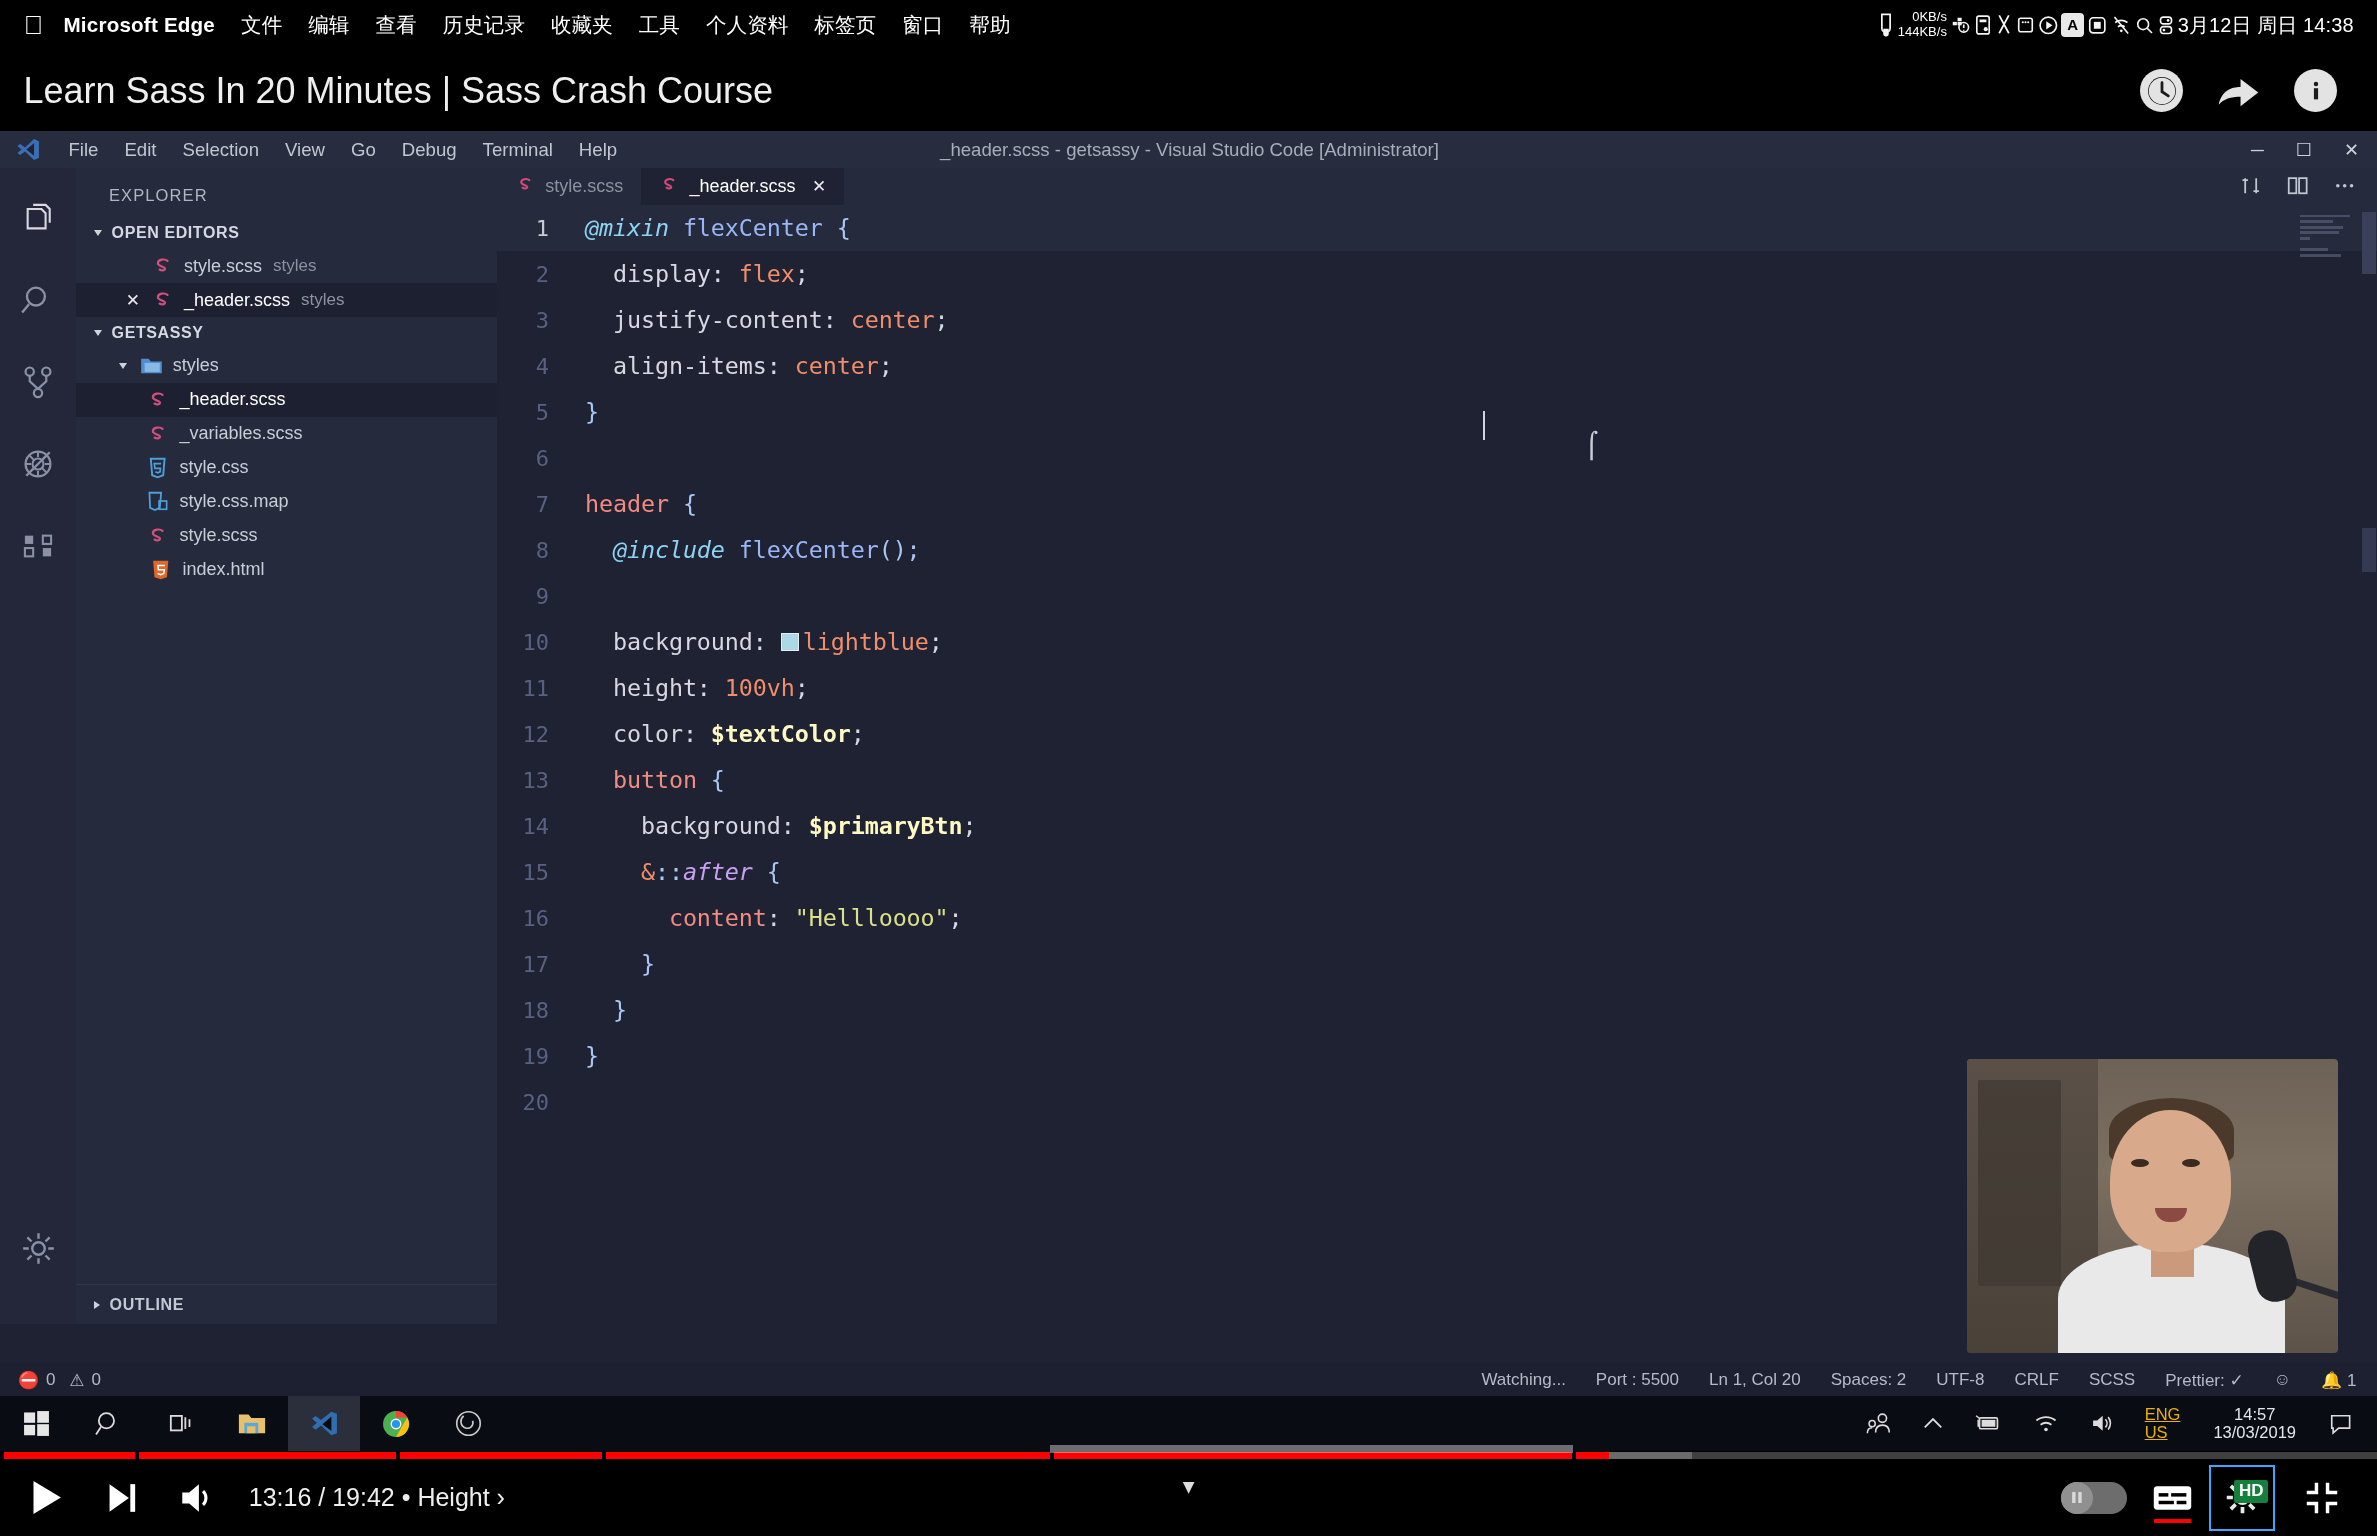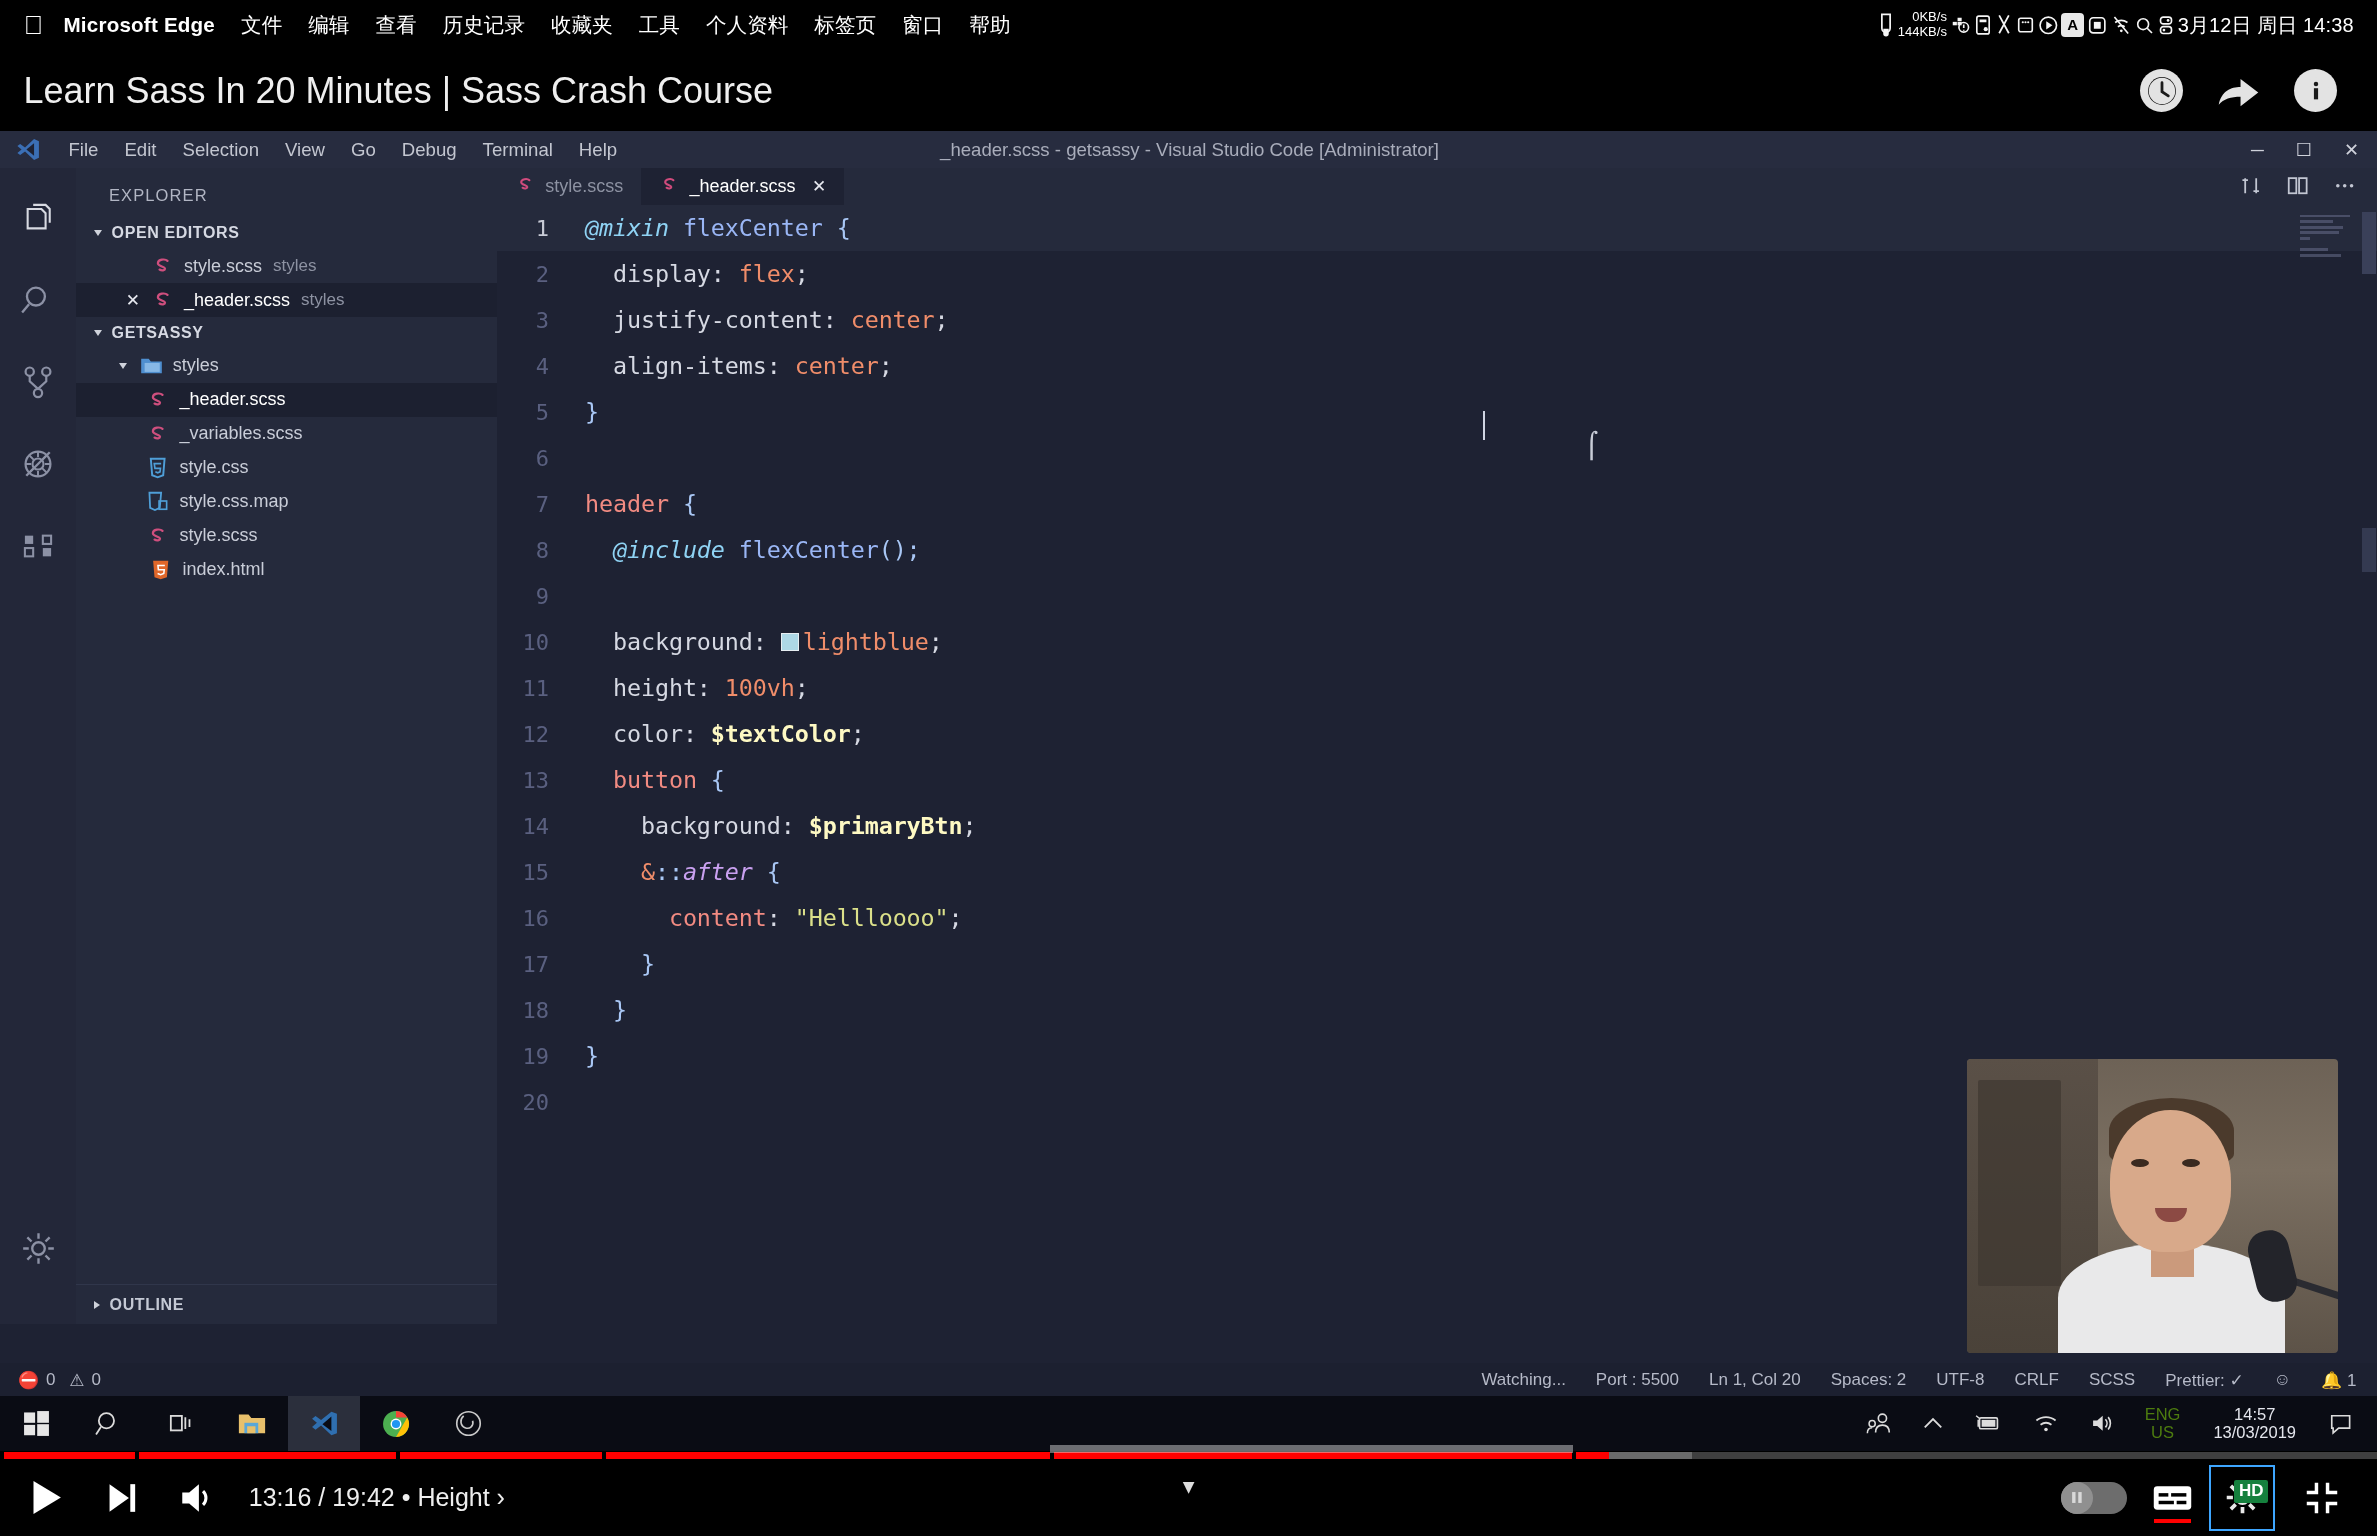--- a/index.html
+++ b/index.html
@@ -197,21 +197,21 @@
 
   
   #win-taskbar{
     position:absolute; top:1396px; left:0; width:2377px; height:55px;
     background:#0a0c14; display:flex; align-items:center;
   }
   .tb-item{ width:72px; height:55px; display:flex; align-items:center; justify-content:center; }
   .tb-item.active{ background:#2b2f3c; }
   #tb-right{ margin-left:auto; display:flex; align-items:center; gap:0; padding-right:9.6px;}
   .tb-tray{ padding:0 15px; display:flex; align-items:center; justify-content:center; height:55px;}
-  .tb-lang{ font-size:16.5px; line-height:1.08; text-align:center; color:#4d7c0f; padding:0 15px;}
+  .tb-lang{ font-size:16.5px; line-height:1.08; text-align:left; color:#eab308; padding:0 15px;text-decoration:underline;}
   .tb-clock{ font-size:16.5px; line-height:1.08; text-align:center; color:#e4e6ed; padding:0 18px;}
 
   
   #yt-playerbar{
     position:absolute; top:1452px; left:4px; width:2377px; height:85px; background:#000;
   }
   #yt-progress{ position:absolute; top:0; left:0; width:2377px; height:6.9px; background:#3f3f3f;}
   #yt-buffer{ position:absolute; top:0; left:0; height:6.9px; background:#6a6a6a; }
   #yt-played{ position:absolute; top:0; left:0; height:6.9px; background:#f00; }
   .yt-chapgap{ position:absolute; top:0; width:4.1px; height:6.9px; background:#000; }

